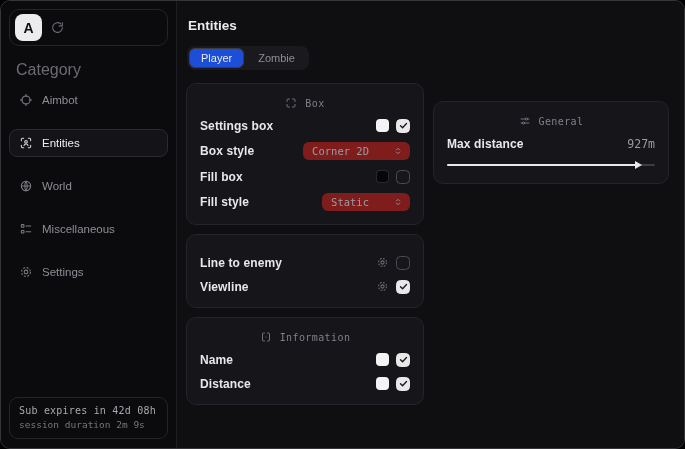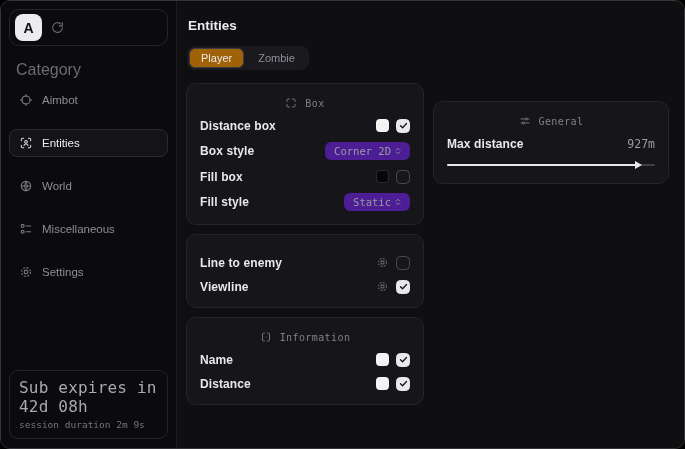--- a/index.html
+++ b/index.html
@@ -53,37 +53,37 @@
   .nav-item.active { color:#ededef; background:#141418; border-color:#2a2a31; }
   .nav-item.active .nav-icon { color:#d8d8dc; }
 
   .sidebar-spacer { flex:1; }
 
   .status-card {
     border:1px solid #242429; border-radius:9px;
     padding:7px 9px 8px 9px;
     font-family:"DejaVu Sans Mono", monospace;
   }
-  .status-expiry  { font-size:16px; color:#a9a9b0; letter-spacing:0.2px; }
+  .status-expiry  { font-size:10px; color:#a9a9b0; letter-spacing:0.2px; }
   .status-session { font-size:9.5px;  color:#75757d; margin-top:3px; }
 
   
   .main { flex:1; background:#0f0f12; padding:14px 13px 13px 9px; display:flex; flex-direction:column; }
   .main-title { font-size:13.5px; font-weight:700; color:#ececee; margin:3px 0 0 2px; }
 
   .tabs {
     display:inline-flex; align-self:flex-start;
     background:#1a1a1e; border-radius:8px;
     padding:2px; gap:2px; margin:13px 0 0 1px;
   }
   .tab {
     padding:4px 12px; border-radius:6px;
     font-size:11px; color:#8d8d96; cursor:pointer;
   }
-  .tab.active { background:#a16207; color:#eaeaec; border:1px solid #3b3b41; padding:3px 11px; }
+  .tab.active { background:#1d4ed8; color:#eaeaec; border:1px solid #3b3b41; padding:3px 11px; }
 
   .content { display:flex; gap:9px; margin-top:13px; align-items:flex-start; }
   .col-left  { width:238px; display:flex; flex-direction:column; gap:9px; }
   .col-right { width:236px; display:flex; flex-direction:column; gap:9px;margin-top:18px; }
 
   .panel {
     background:#15151a; border:1px solid #24242a;
     border-radius:10px; padding:11px 13px 13px 13px;
   }
   .panel-header {
@@ -102,22 +102,22 @@
   .checkbox {
     width:14px; height:14px; border-radius:4.5px;
     border:1.5px solid #4b4b53; background:#17171b;
     display:flex; align-items:center; justify-content:center; cursor:pointer;
   }
   .checkbox svg { display:none; }
   .checkbox.checked { background:#e9e9ea; border-color:#e9e9ea; }
   .checkbox.checked svg { display:block; }
 
   .dropdown {
-    display:flex; align-items:center; gap:2px;
-    background:#4c1d95; border-radius:6px;
+    display:flex; align-items:center; gap:24px;
+    background:#7f1d1d; border-radius:6px;
     padding:3px 7px 3px 9px; cursor:pointer;
   }
   .dropdown-value { font-size:10.5px; color:#9b9ba3; font-family:"DejaVu Sans Mono", monospace; }
   .dropdown .dd-icon { display:flex; color:#8b8b93; }
 
   .gear-btn { display:flex; color:#6c6c75; cursor:pointer; }
 
   
   .general-value { font-size:11.5px; color:#9b9ba3; font-family:"DejaVu Sans Mono", monospace; }
   .slider { position:relative; height:11px; margin-top:8px; cursor:pointer; }
@@ -249,21 +249,21 @@
                 <path d="M4 9V6a2 2 0 0 1 2-2h3"></path>
                   <path d="M15 4h3a2 2 0 0 1 2 2v3"></path>
                   <path d="M20 15v3a2 2 0 0 1-2 2h-3"></path>
                   <path d="M9 20H6a2 2 0 0 1-2-2v-3"></path>
               </svg>
             </span>
             <span>Box</span>
           </div>
 
           <div class="row">
-            <span class="row-label">Distance box</span>
+            <span class="row-label">Settings box</span>
             <span class="controls">
               <span class="swatch" style="background: rgb(243, 243, 244);"></span>
               <span class="checkbox checked">
                 <svg width="9" height="9" viewBox="0 0 24 24" fill="none" stroke="#17171a" stroke-width="3.5" stroke-linecap="round" stroke-linejoin="round">
                     <polyline points="4 12.5 9.5 18 20 6.5"></polyline>
                   </svg>
               </span>
             </span>
           </div>
 

